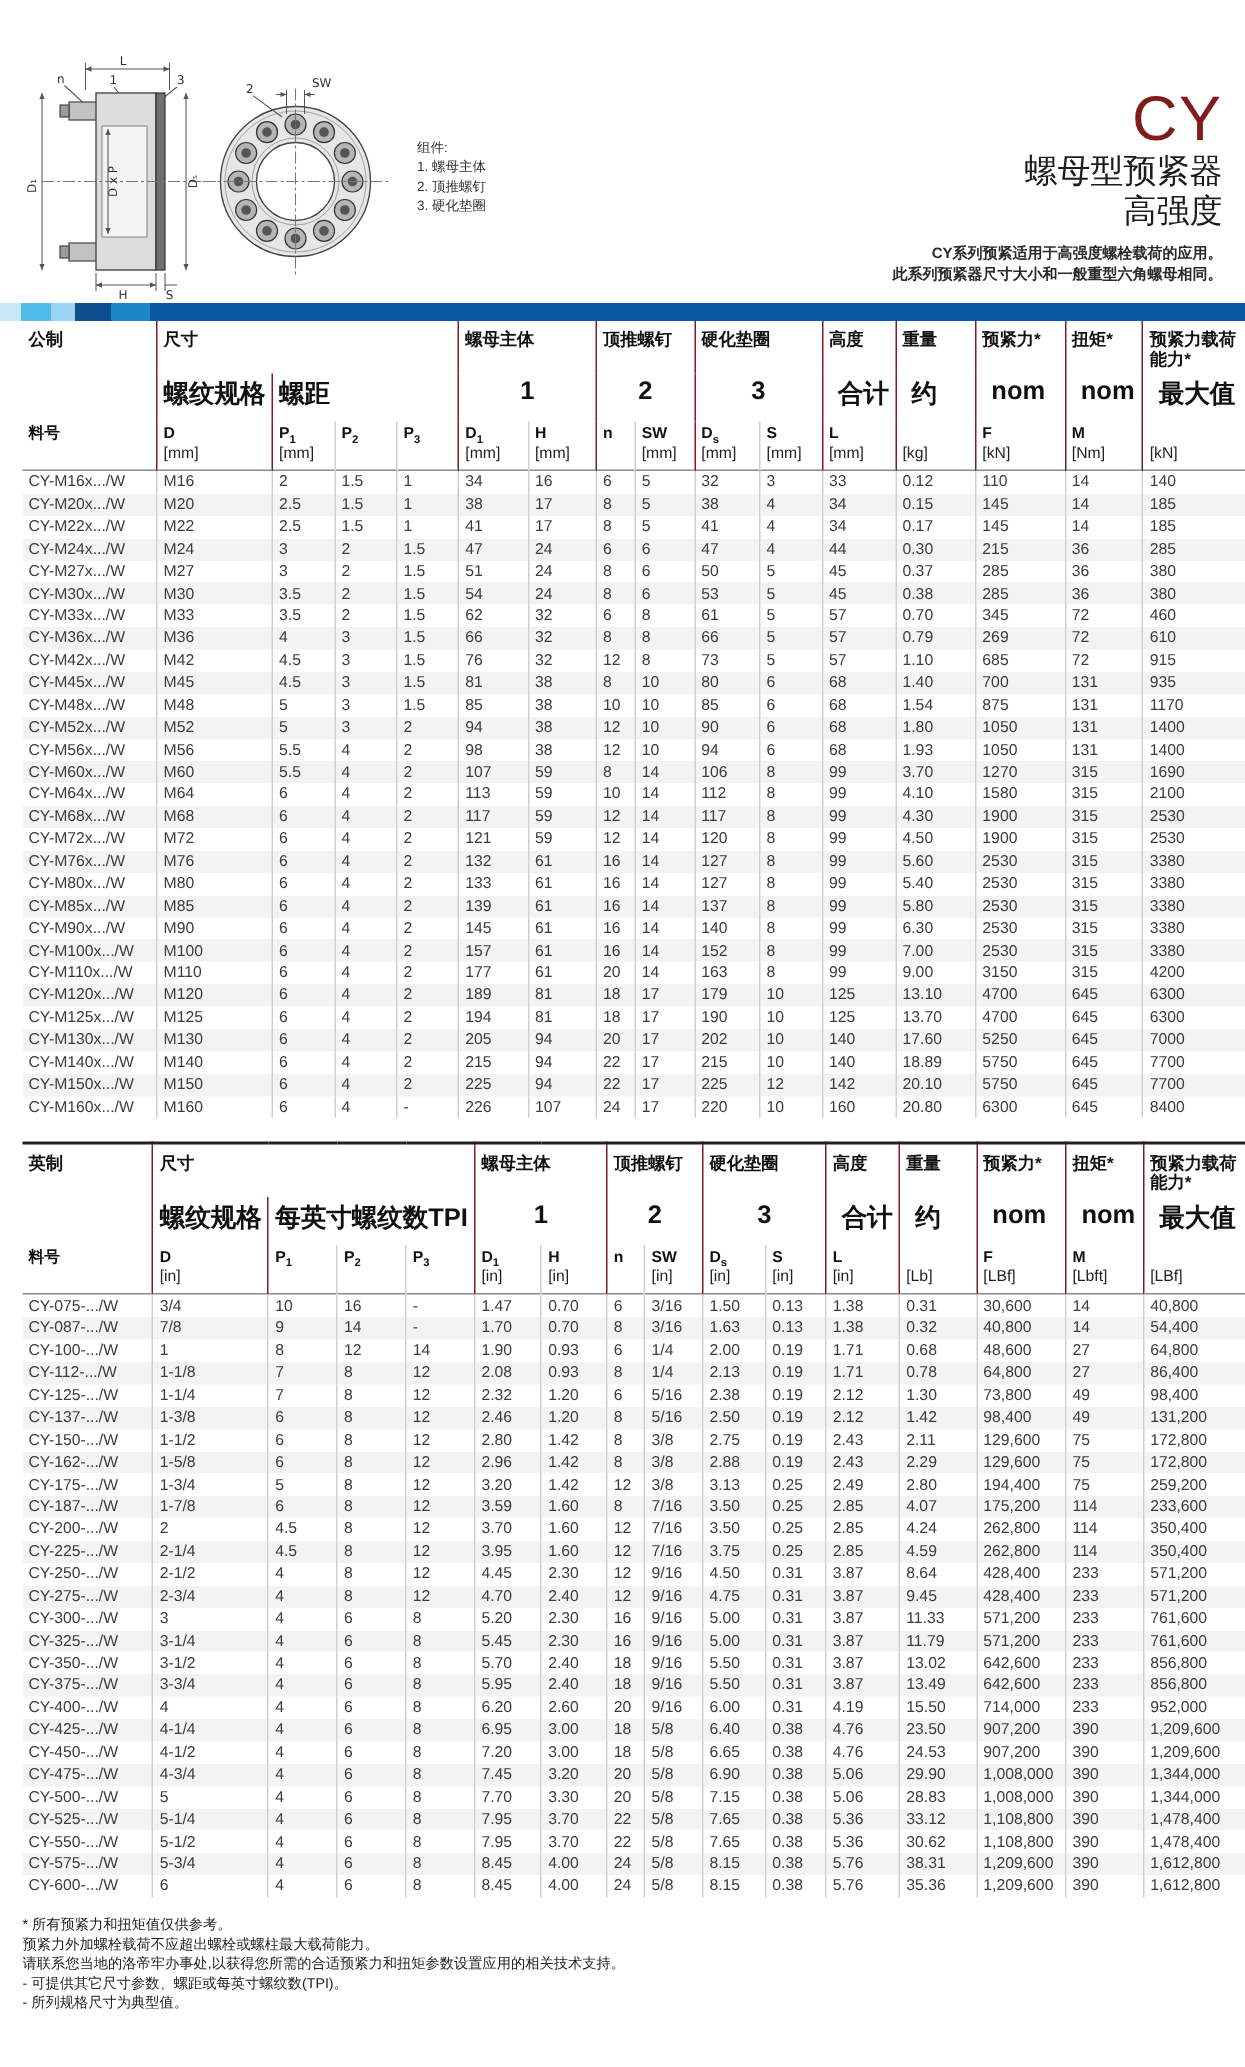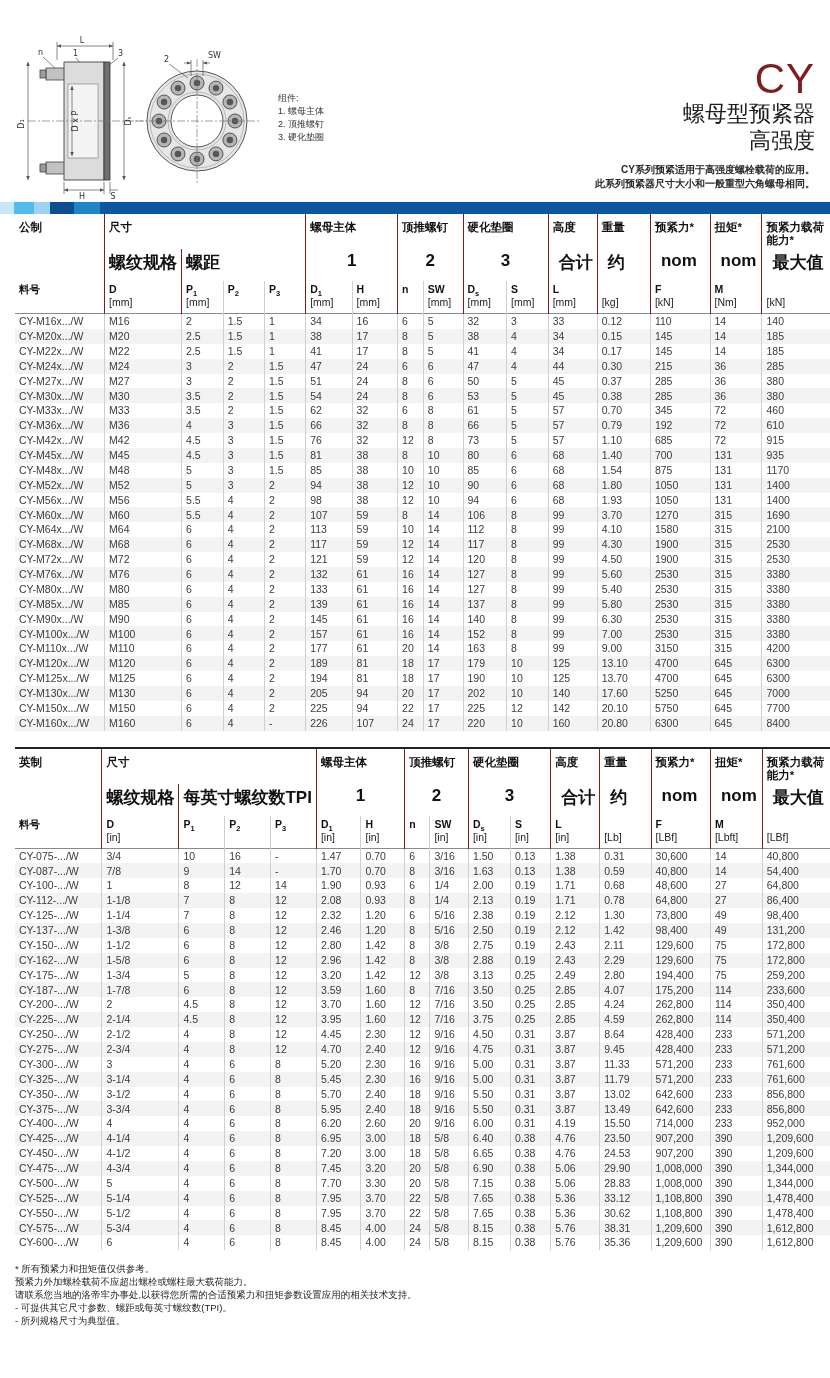--- a/index.html
+++ b/index.html
@@ -401,21 +401,21 @@
         <td class="lb">3</td>
         <td class="lb">1.5</td>
         <td class="lb">66</td>
         <td class="lb">32</td>
         <td class="lb">8</td>
         <td class="lb">8</td>
         <td class="lb">66</td>
         <td class="lb">5</td>
         <td class="lb">57</td>
         <td class="lb">0.79</td>
-        <td class="lb">192</td>
+        <td class="lb">269</td>
         <td class="lb">72</td>
         <td class="lb">610</td>
       </tr>
       <tr>
         <td>CY-M42x.../W</td>
         <td class="lb">M42</td>
         <td class="lb">4.5</td>
         <td class="lb">3</td>
         <td class="lb">1.5</td>
         <td class="lb">76</td>
@@ -728,20 +728,38 @@
         <td class="lb">94</td>
         <td class="lb">20</td>
         <td class="lb">17</td>
         <td class="lb">202</td>
         <td class="lb">10</td>
         <td class="lb">140</td>
         <td class="lb">17.60</td>
         <td class="lb">5250</td>
         <td class="lb">645</td>
         <td class="lb">7000</td>
+      </tr>
+      <tr>
+        <td>CY-M140x.../W</td>
+        <td class="lb">M140</td>
+        <td class="lb">6</td>
+        <td class="lb">4</td>
+        <td class="lb">2</td>
+        <td class="lb">215</td>
+        <td class="lb">94</td>
+        <td class="lb">22</td>
+        <td class="lb">17</td>
+        <td class="lb">215</td>
+        <td class="lb">10</td>
+        <td class="lb">140</td>
+        <td class="lb">18.89</td>
+        <td class="lb">5750</td>
+        <td class="lb">645</td>
+        <td class="lb">7700</td>
       </tr>
       <tr>
         <td>CY-M150x.../W</td>
         <td class="lb">M150</td>
         <td class="lb">6</td>
         <td class="lb">4</td>
         <td class="lb">2</td>
         <td class="lb">225</td>
         <td class="lb">94</td>
         <td class="lb">22</td>
@@ -912,21 +930,21 @@
         <td class="lb">9</td>
         <td class="lb">14</td>
         <td class="lb">-</td>
         <td class="lb">1.70</td>
         <td class="lb">0.70</td>
         <td class="lb">8</td>
         <td class="lb">3/16</td>
         <td class="lb">1.63</td>
         <td class="lb">0.13</td>
         <td class="lb">1.38</td>
-        <td class="lb">0.59</td>
+        <td class="lb">0.32</td>
         <td class="lb">40,800</td>
         <td class="lb">14</td>
         <td class="lb">54,400</td>
       </tr>
       <tr>
         <td>CY-100-.../W</td>
         <td class="lb">1</td>
         <td class="lb">8</td>
         <td class="lb">12</td>
         <td class="lb">14</td>

